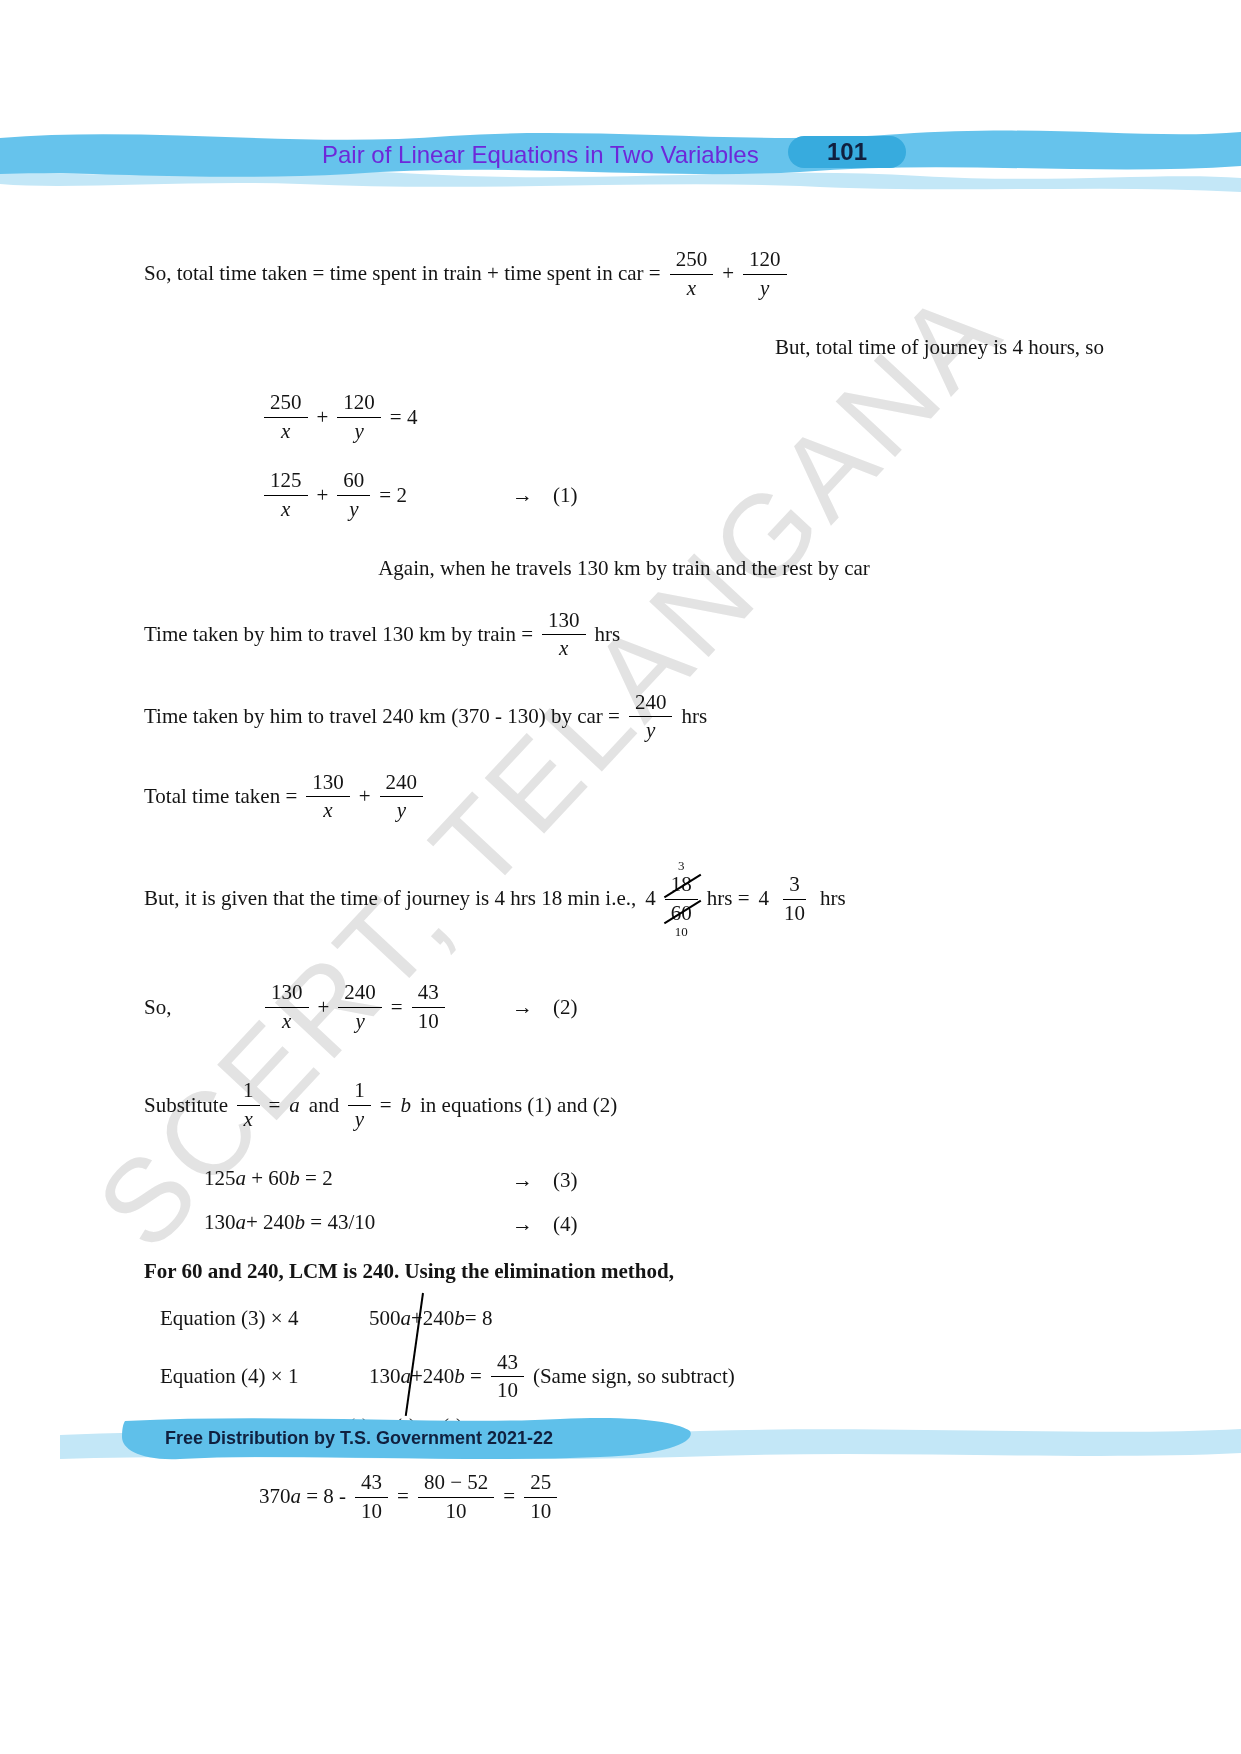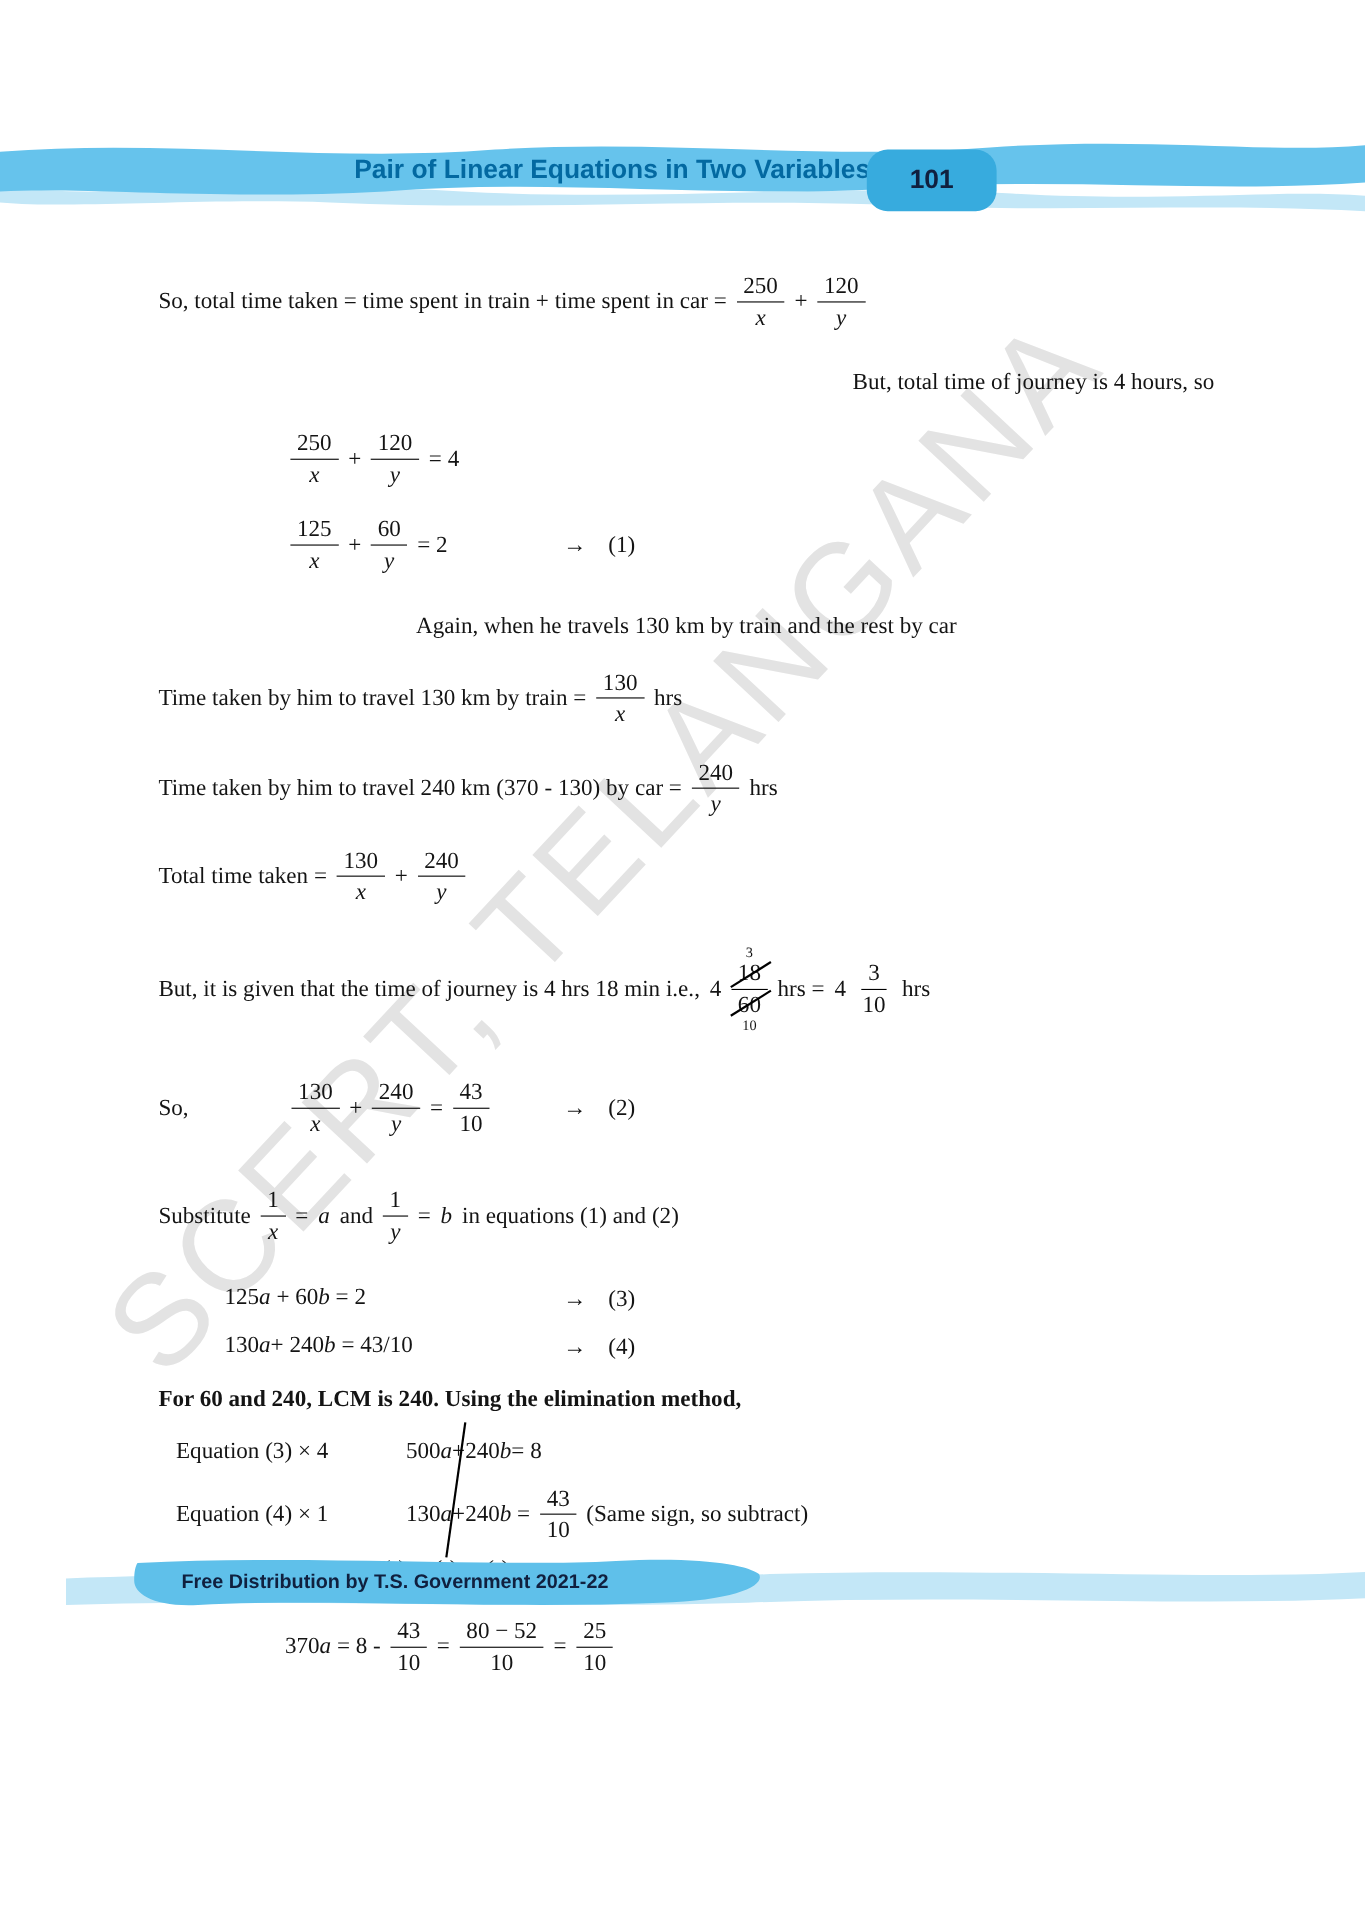--- a/index.html
+++ b/index.html
@@ -13,25 +13,25 @@
     position:absolute; left:120px; top:1160px;
     transform:rotate(-47deg); transform-origin:0 50%;
     font-family:"Liberation Sans", sans-serif;
     font-size:118px; letter-spacing:6px; color:#e3e3e3;
     white-space:nowrap; z-index:0; user-select:none;
   }
   
   .header-band { position:absolute; left:0; top:120px; z-index:1; }
   .header-title {
     position:absolute; left:322px; top:141px; z-index:2;
-    font-family:"Liberation Sans", sans-serif; font-weight:bold;
-    font-size:24px; color:#0369a1;
+    font-family:"Liberation Sans", sans-serif; font-weight:normal;
+    font-size:24px; color:#6d28d9;
   }
   .page-pill {
-    position:absolute; left:788px; top:136px; width:118px; height:56px;
+    position:absolute; left:788px; top:136px; width:118px; height:32px;
     background:#37abde; border-radius:19px; z-index:2;
     display:flex; align-items:center; justify-content:center;
     font-family:"Liberation Sans", sans-serif; font-weight:bold;
     font-size:24px; color:#10203f;
   }
   
   .footer-band { position:absolute; left:0; top:1405px; z-index:1; }
   .footer-text {
     position:absolute; left:165px; top:1428px; z-index:2;
     font-family:"Liberation Sans", sans-serif; font-weight:bold;

